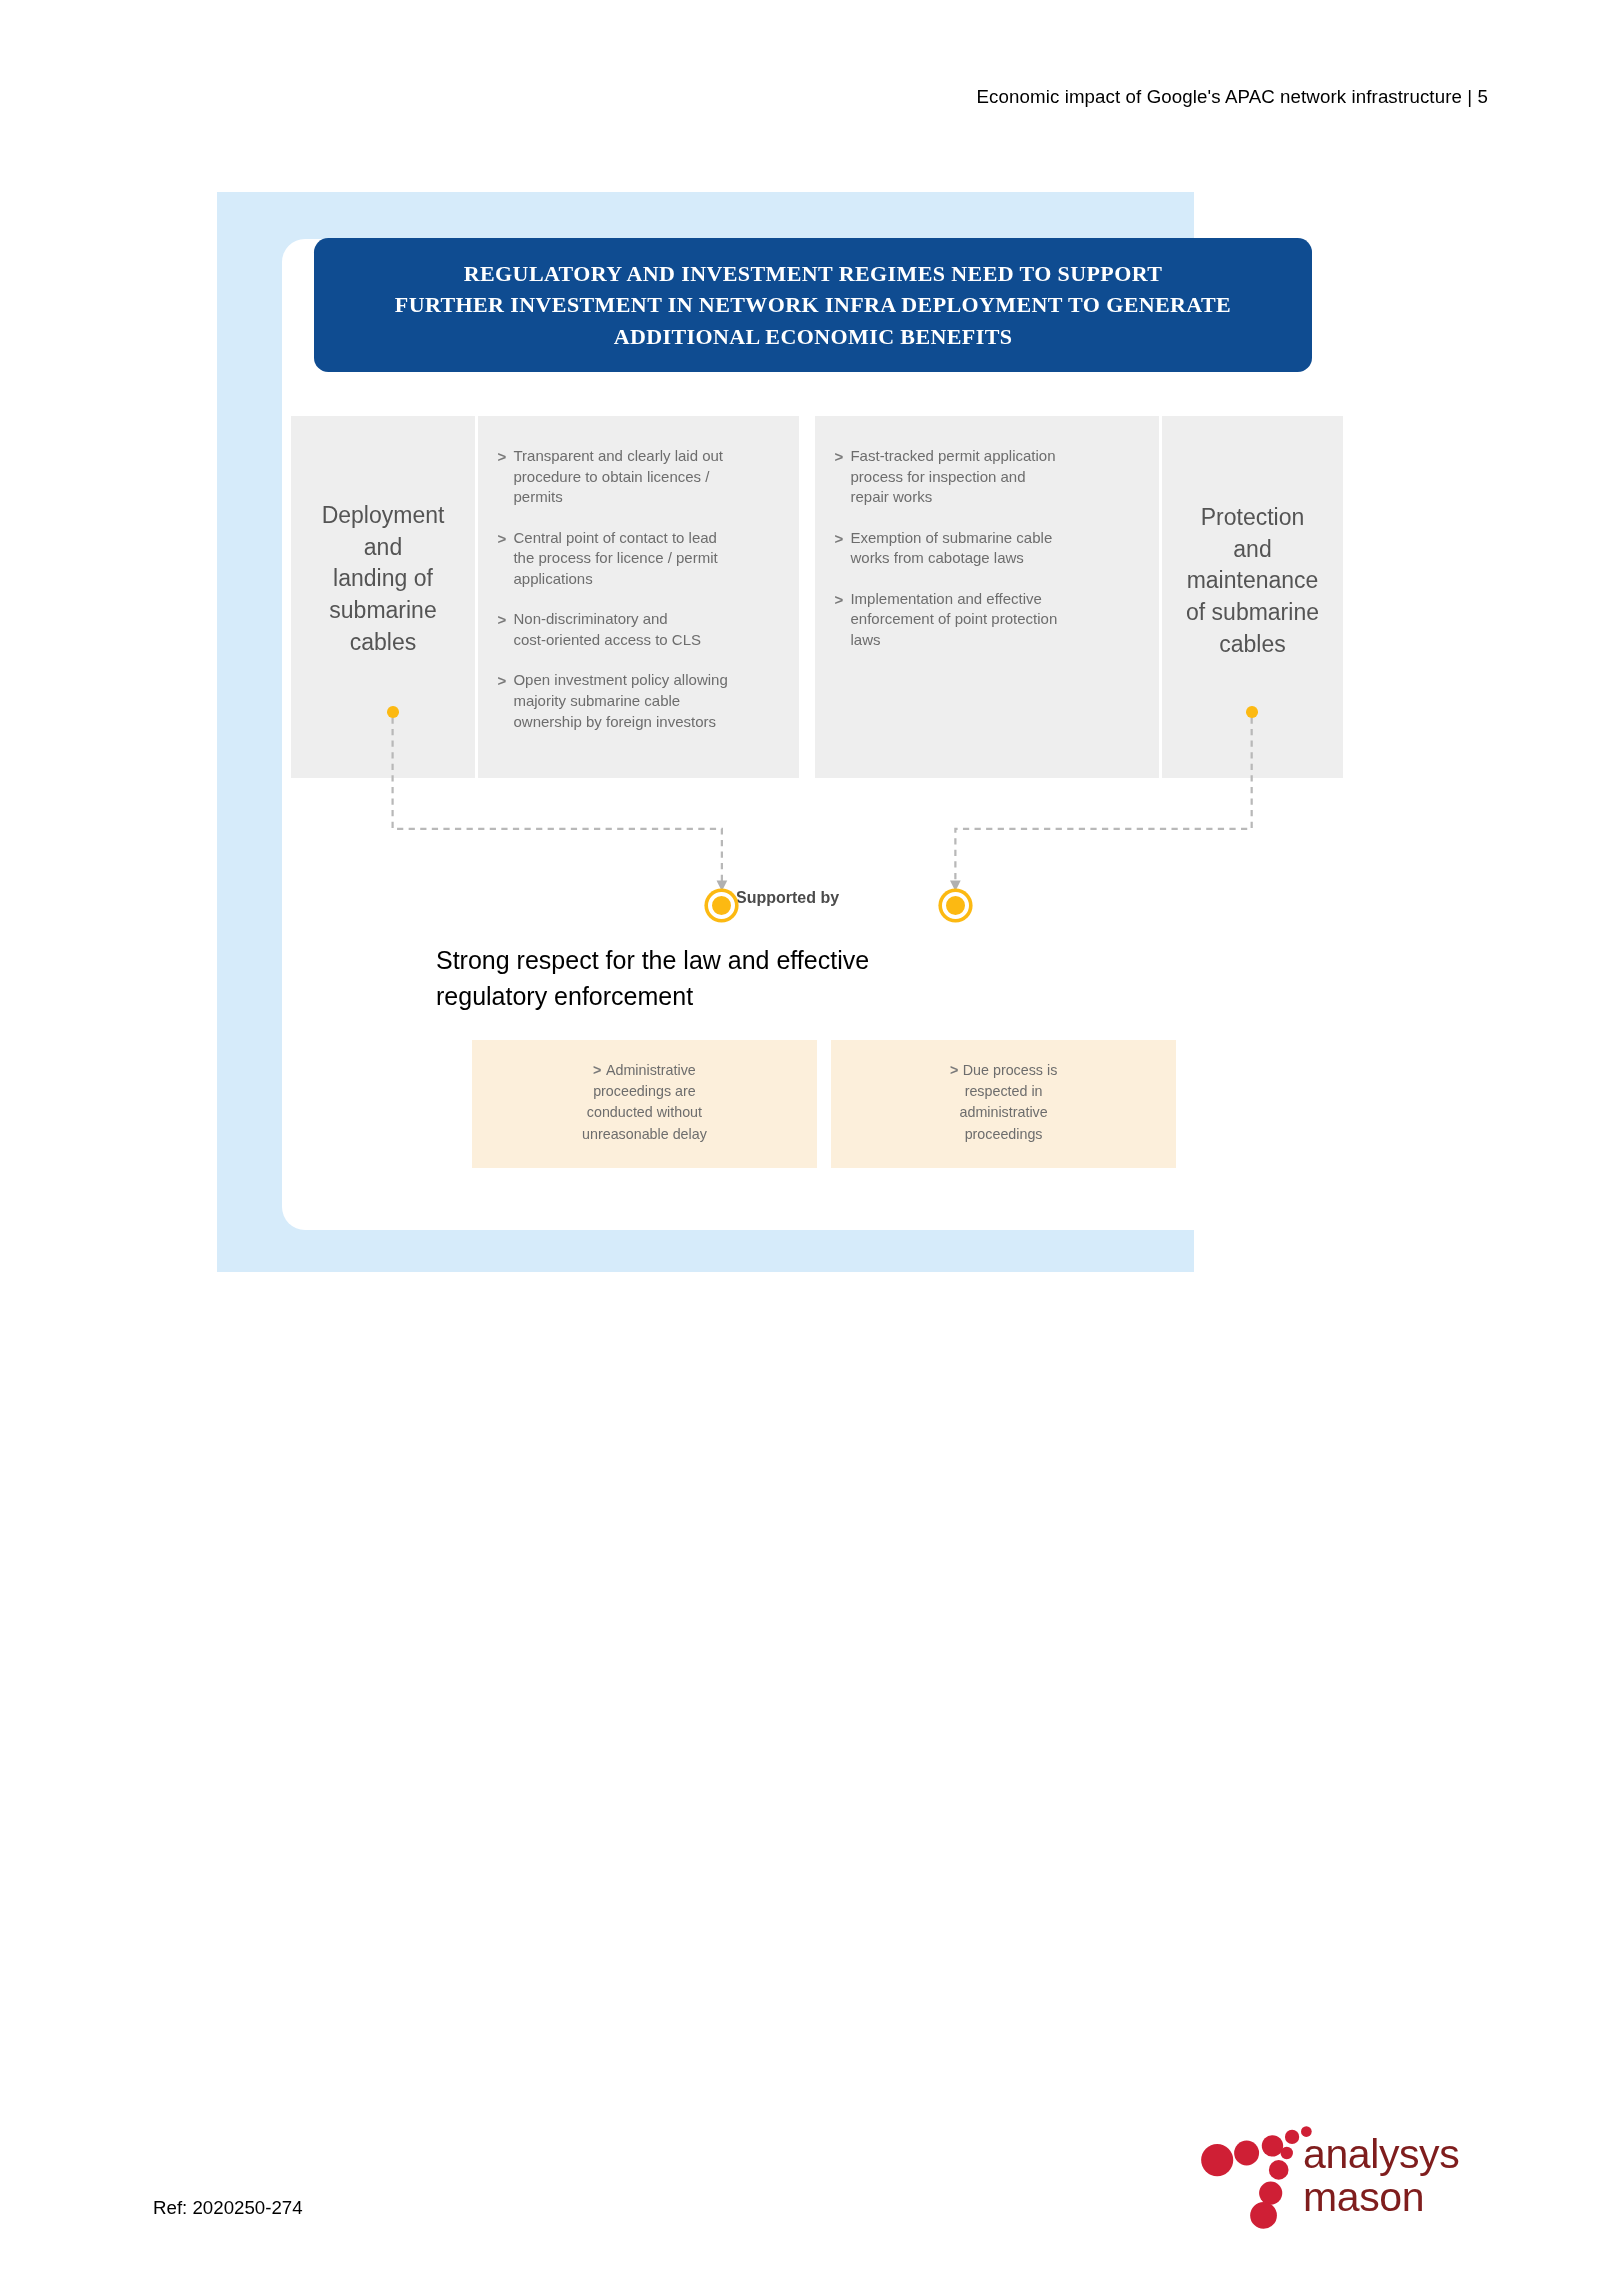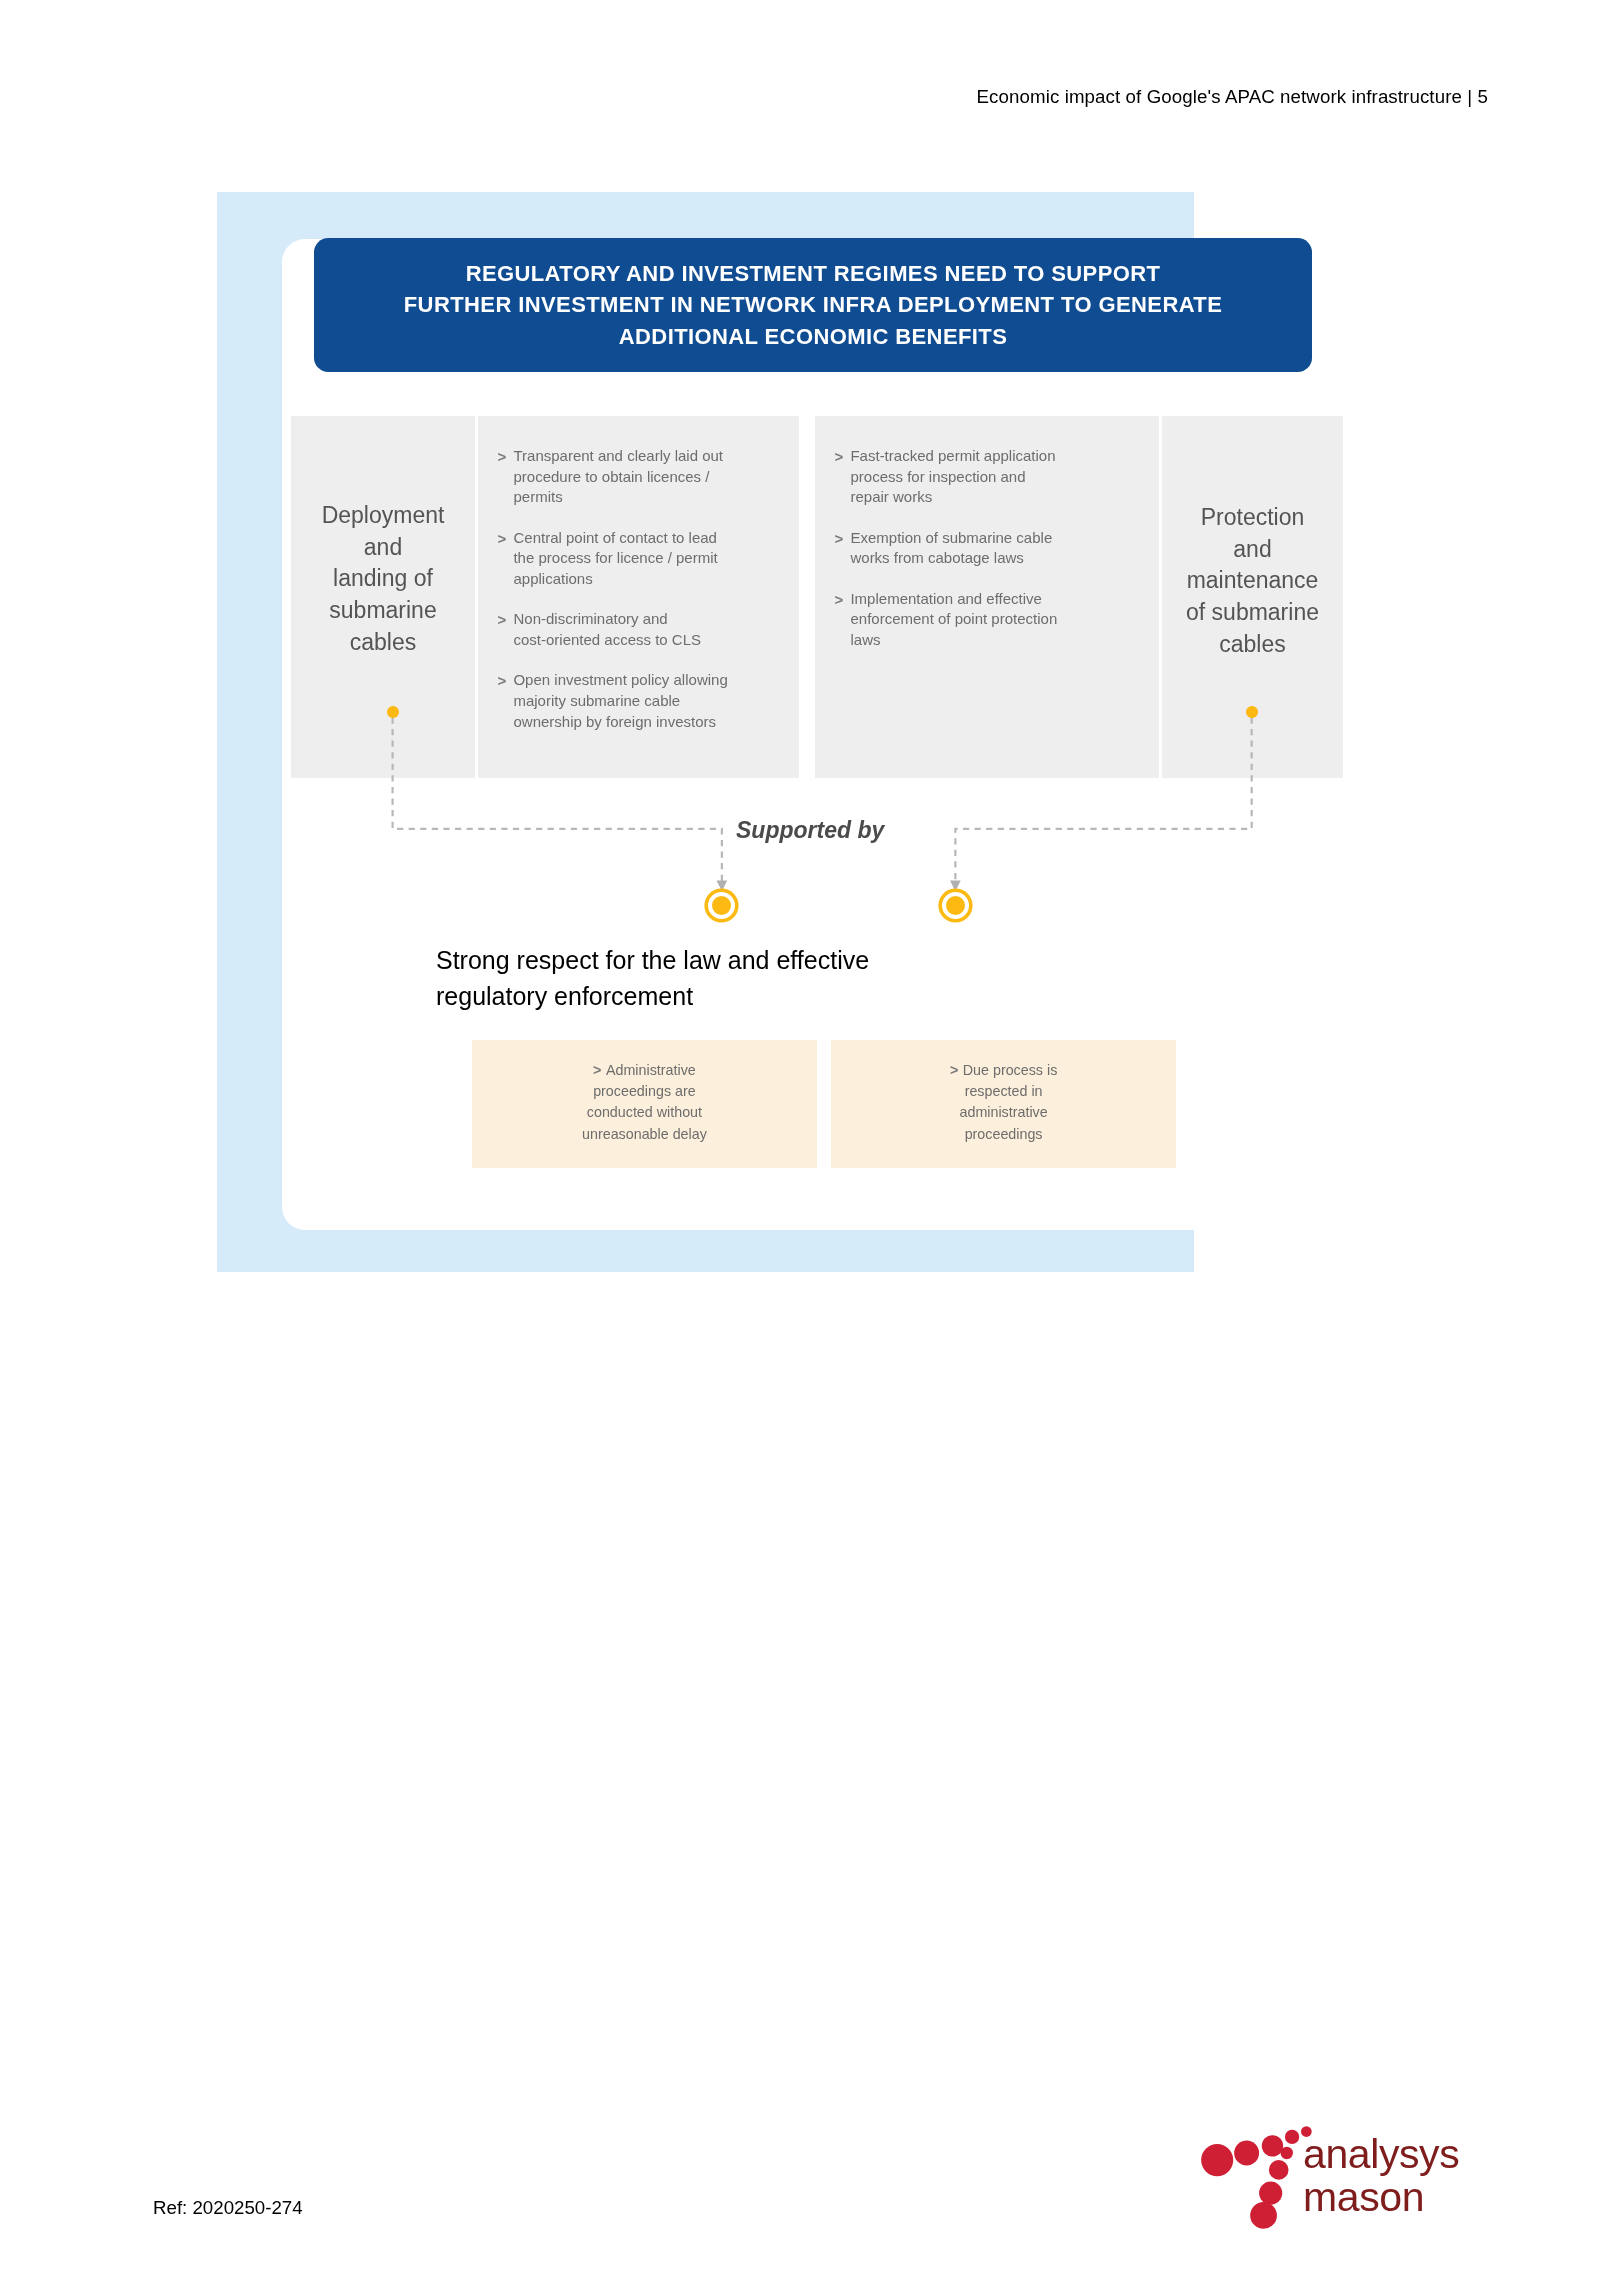--- a/index.html
+++ b/index.html
@@ -63,20 +63,21 @@
     z-index: 5;
   }
   .title-banner-text {
     color: #ffffff;
     font-size: 22px;
     font-weight: bold;
     line-height: 1.42;
     text-align: center;
     letter-spacing: 0.4px;
     white-space: pre-line;
+    font-family: Liberation Serif, serif;
   }
 
   
   .grey-row {
     position: absolute;
     left: 291px;
     top: 416px;
     width: 1052px;
     height: 362px;
     display: flex;
@@ -180,27 +181,26 @@
     box-shadow: 0 0 0 3.6px #fcb912;
     z-index: 6;
   }
   .ring-target.left-ring  { left: 708px;  top: 892px; }
   .ring-target.right-ring { left: 942px; top: 892px; }
 
   
   .supported-by {
     position: absolute;
     left: 736px;
-    top: 817px;
-    font-size: 23px;
+    top: 889px;
+    font-size: 16px;
     font-weight: bold;
     color: #4b4b4b;
     z-index: 6;
     white-space: nowrap;
-    font-style: italic;
   }
 
   .support-statement {
     position: absolute;
     left: 436px;
     top: 943px;
     width: 713px;
     text-align: left;
     font-size: 25px;
     line-height: 1.42;

